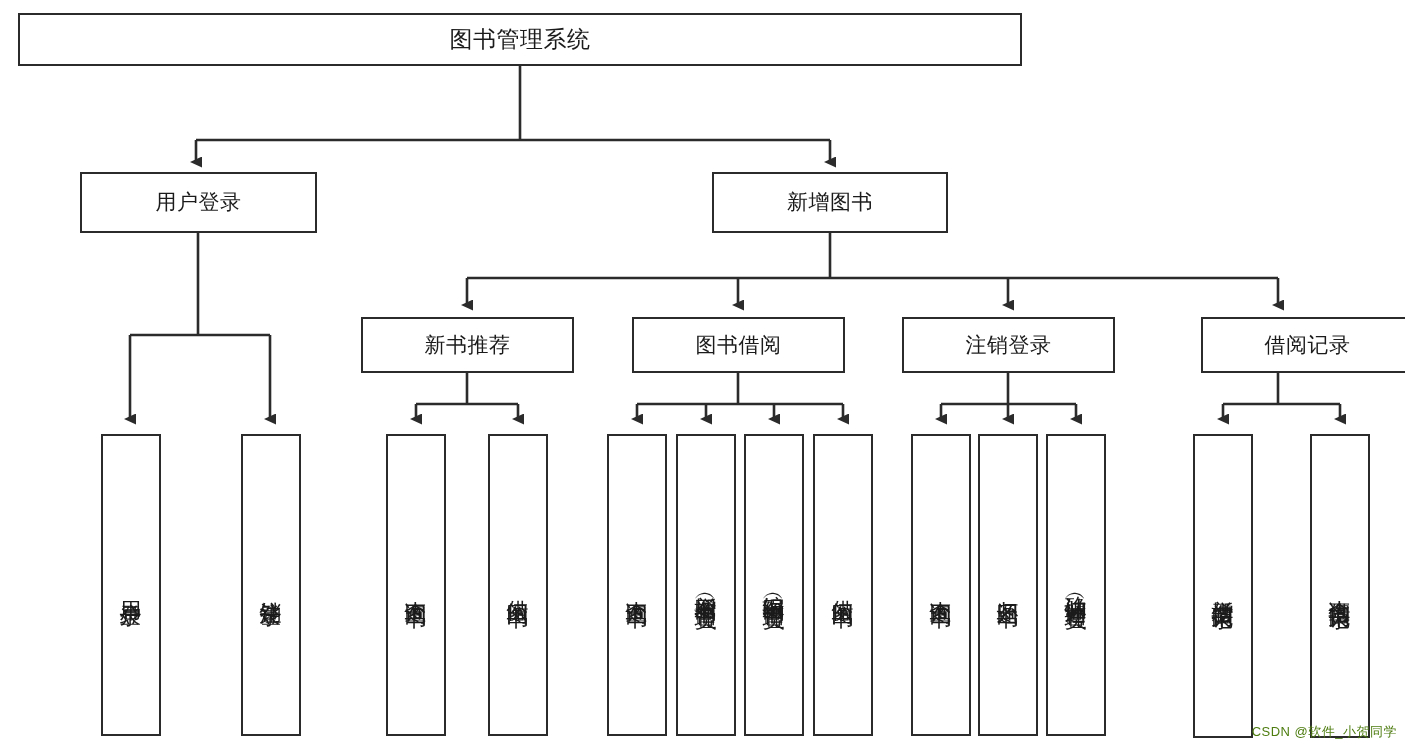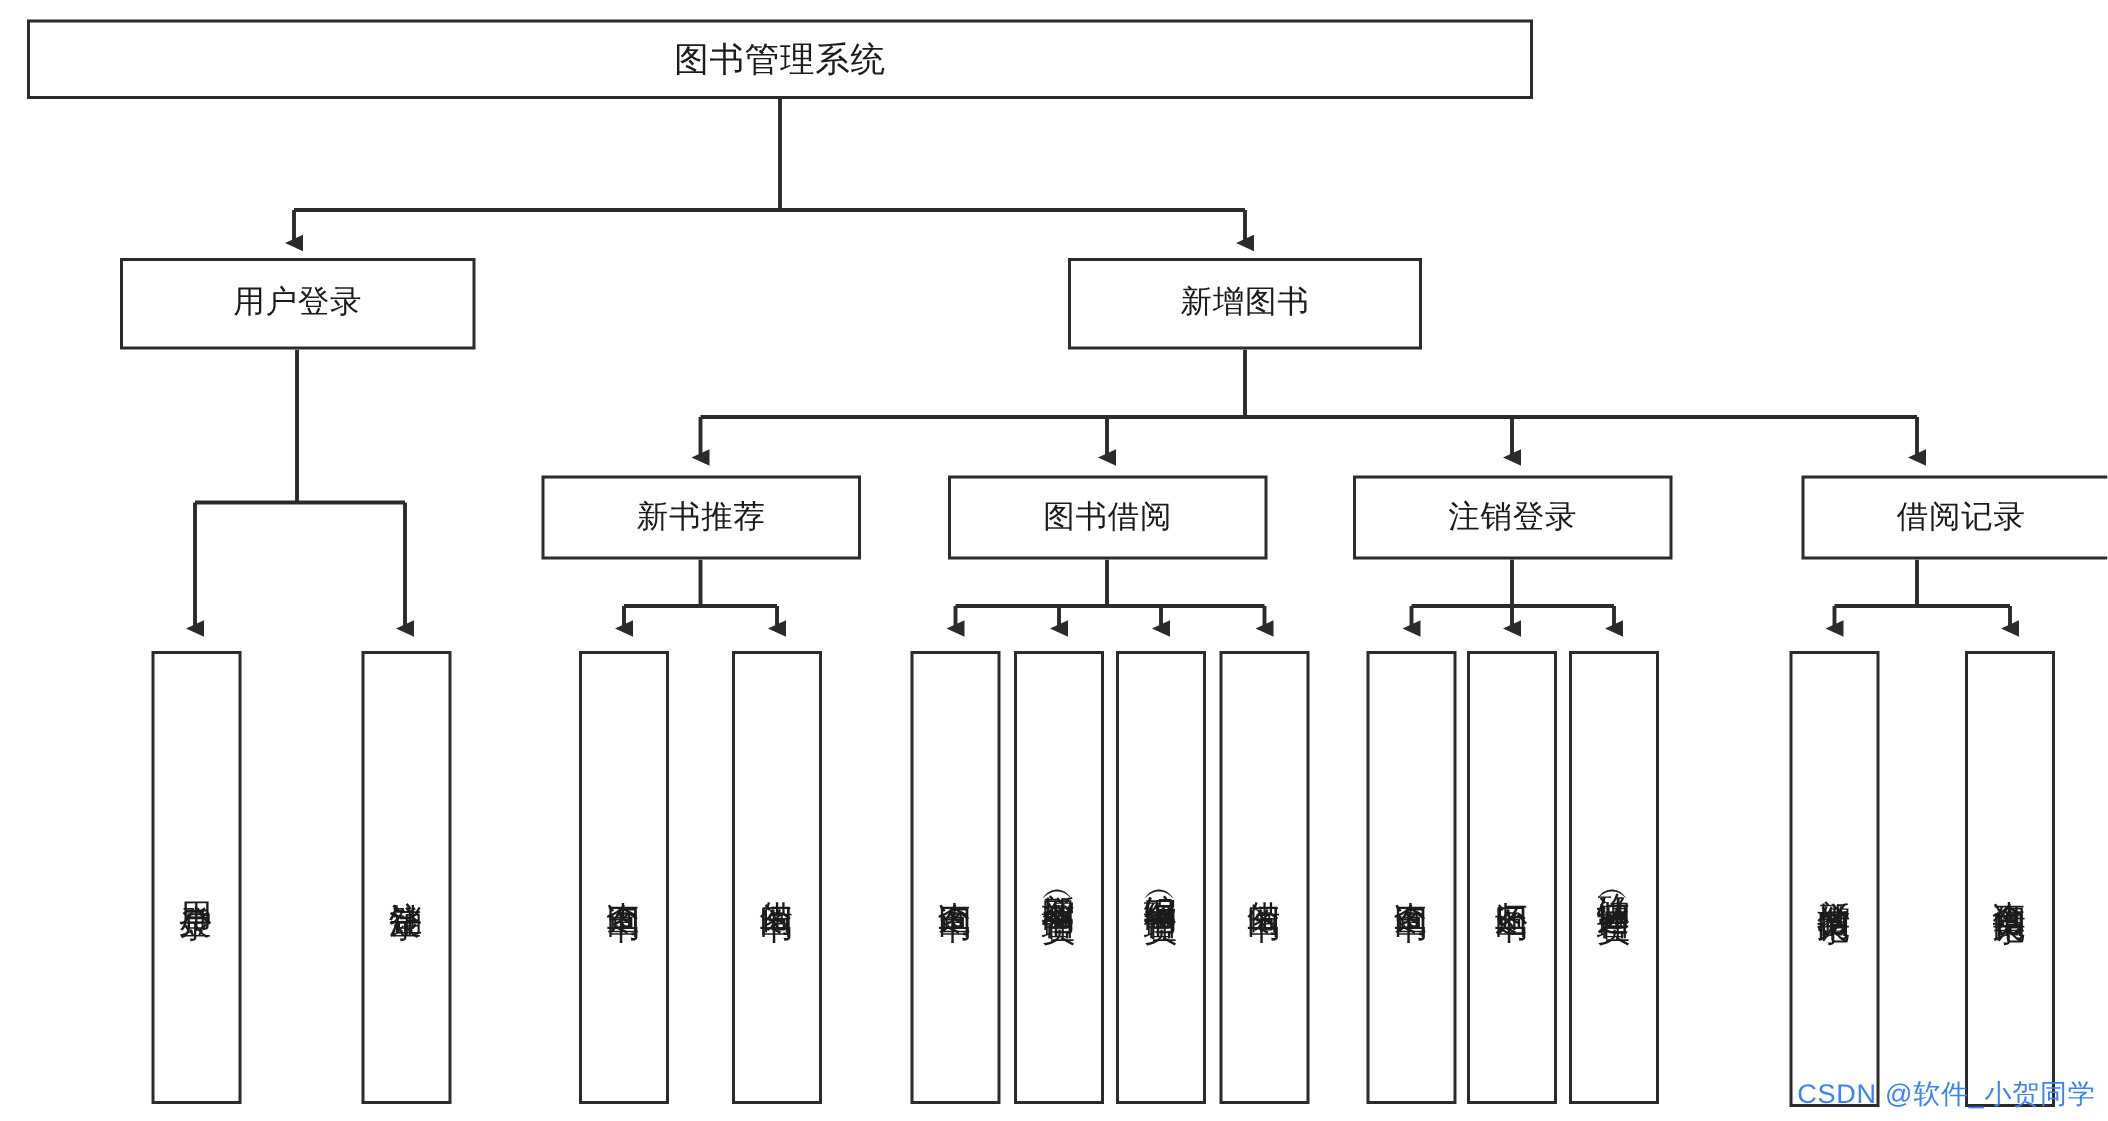--- a/index.html
+++ b/index.html
@@ -57,22 +57,22 @@
     text-orientation: upright;
     font-size: 22px;
     line-height: 1.05;
     letter-spacing: 2px;
     white-space: nowrap;
   }
   .watermark {
     position: absolute;
     right: 8px;
     bottom: 6px;
-    color: #3b82f6;
-    font-size: 18px;
+    color: #4d7c0f;
+    font-size: 13px;
     letter-spacing: 0.5px;
     z-index: 5;
     user-select: none;
     white-space: nowrap;
   }
 </style>
 </head>
 <body>
 
 <div id="canvas">

